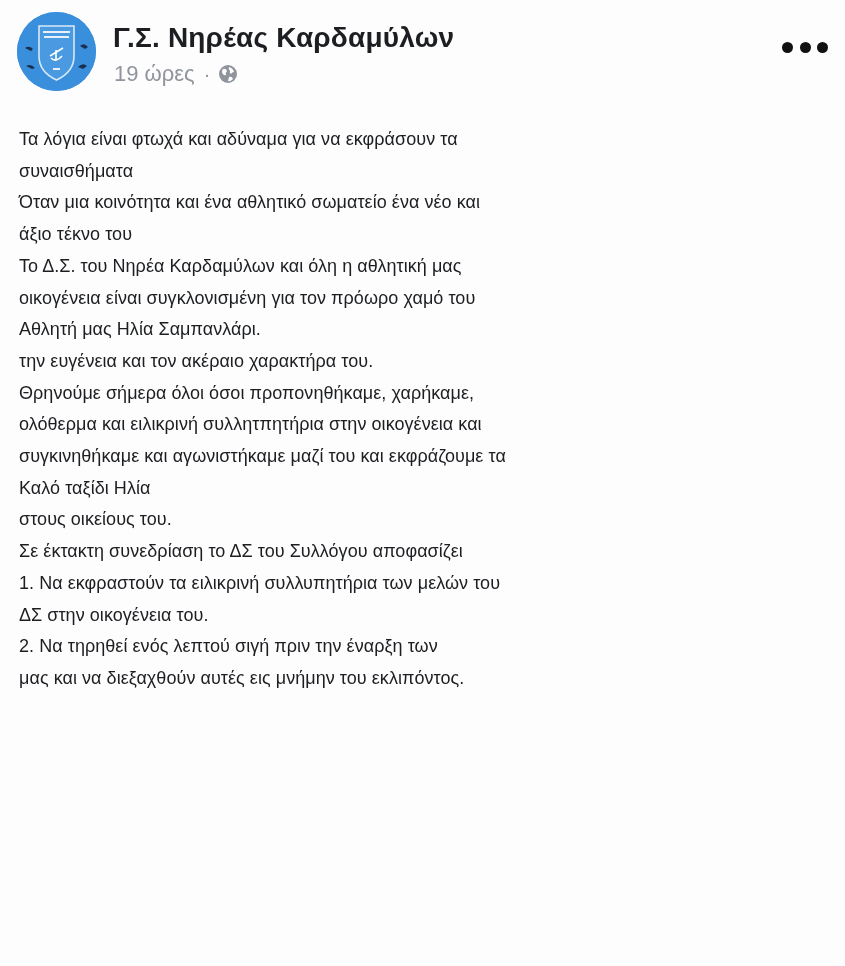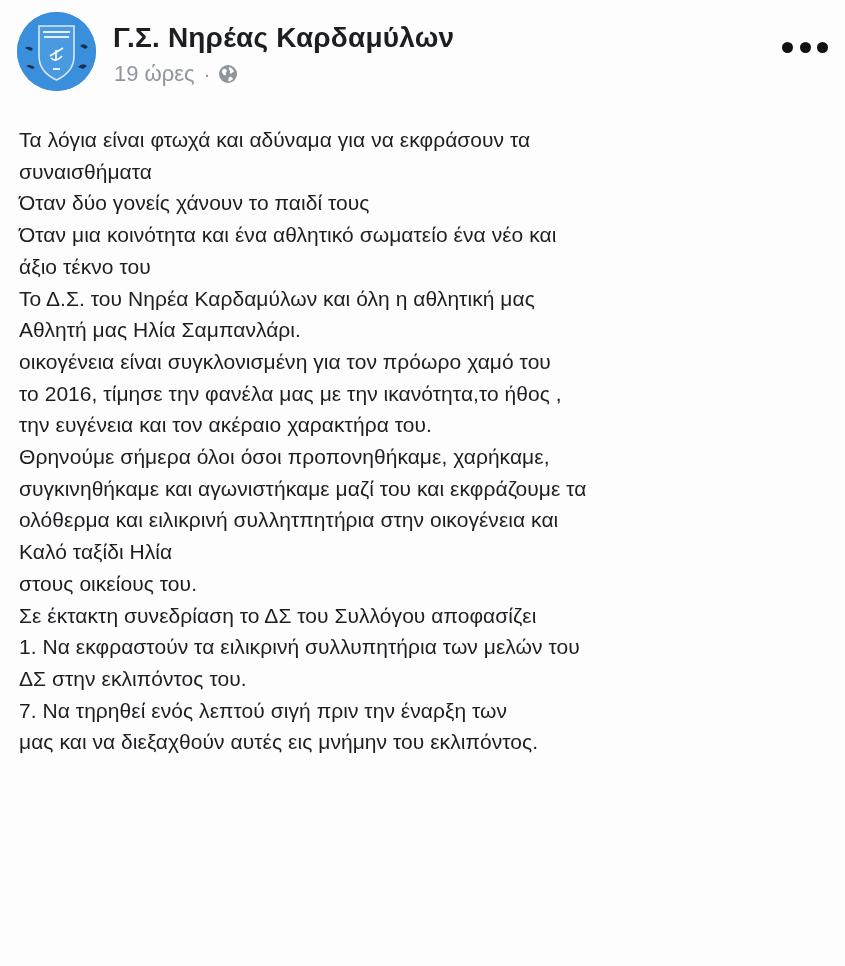--- a/index.html
+++ b/index.html
@@ -86,21 +86,21 @@
     background: #111;
     display: block;
   }
   .body-text {
     position: absolute;
     left: 19px;
     top: 124px;
     width: 820px;
   }
   .line {
-    font-size: 21px;
+    font-size: 18px;
     line-height: 31.7px;
     color: #1c1e21;
     white-space: nowrap;
     letter-spacing: 0.05px;
   }
 </style>
 </head>
 <body>
 
 <div class="post">
@@ -136,33 +136,31 @@
     <div class="more-button">
       <span></span>
       <span></span>
       <span></span>
     </div>
   </div>
 
   <div class="body-text">
     <div class="line">Τα λόγια είναι φτωχά και αδύναμα για να εκφράσουν τα</div>
     <div class="line">συναισθήματα</div>
-    <div class="line">Όταν δύο γονείς χάνουν το παιδί τους</div>
     <div class="line">Όταν μια κοινότητα και ένα αθλητικό σωματείο ένα νέο και</div>
     <div class="line">άξιο τέκνο του</div>
     <div class="line">Το Δ.Σ. του Νηρέα Καρδαμύλων και όλη η αθλητική μας</div>
+    <div class="line">οικογένεια είναι συγκλονισμένη για τον πρόωρο χαμό του</div>
     <div class="line">Αθλητή μας Ηλία Σαμπανλάρι.</div>
-    <div class="line">οικογένεια είναι συγκλονισμένη για τον πρόωρο χαμό του</div>
-    <div class="line">το 2016, τίμησε την φανέλα μας με την ικανότητα,το ήθος ,</div>
     <div class="line">την ευγένεια και τον ακέραιο χαρακτήρα του.</div>
     <div class="line">Θρηνούμε σήμερα όλοι όσοι προπονηθήκαμε, χαρήκαμε,</div>
+    <div class="line">ολόθερμα και ειλικρινή συλλητπητήρια στην οικογένεια και</div>
     <div class="line">συγκινηθήκαμε και αγωνιστήκαμε μαζί του και εκφράζουμε τα</div>
-    <div class="line">ολόθερμα και ειλικρινή συλλητπητήρια στην οικογένεια και</div>
     <div class="line">Καλό ταξίδι Ηλία</div>
     <div class="line">στους οικείους του.</div>
     <div class="line">Σε έκτακτη συνεδρίαση το ΔΣ του Συλλόγου αποφασίζει</div>
     <div class="line">1. Να εκφραστούν τα ειλικρινή συλλυπητήρια των μελών του</div>
-    <div class="line">ΔΣ στην εκλιπόντος του.</div>
-    <div class="line">7. Να τηρηθεί ενός λεπτού σιγή πριν την έναρξη των</div>
+    <div class="line">ΔΣ στην οικογένεια του.</div>
+    <div class="line">2. Να τηρηθεί ενός λεπτού σιγή πριν την έναρξη των</div>
     <div class="line">μας και να διεξαχθούν αυτές εις μνήμην του εκλιπόντος.</div>
   </div>
 
 </div>
 
 </body></html>

